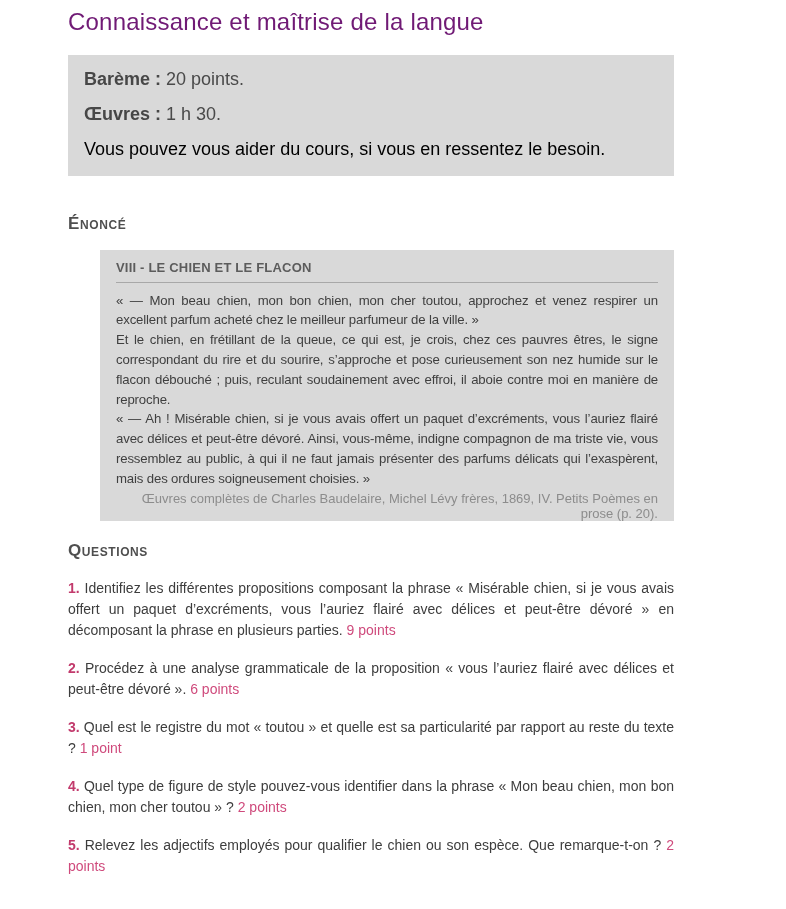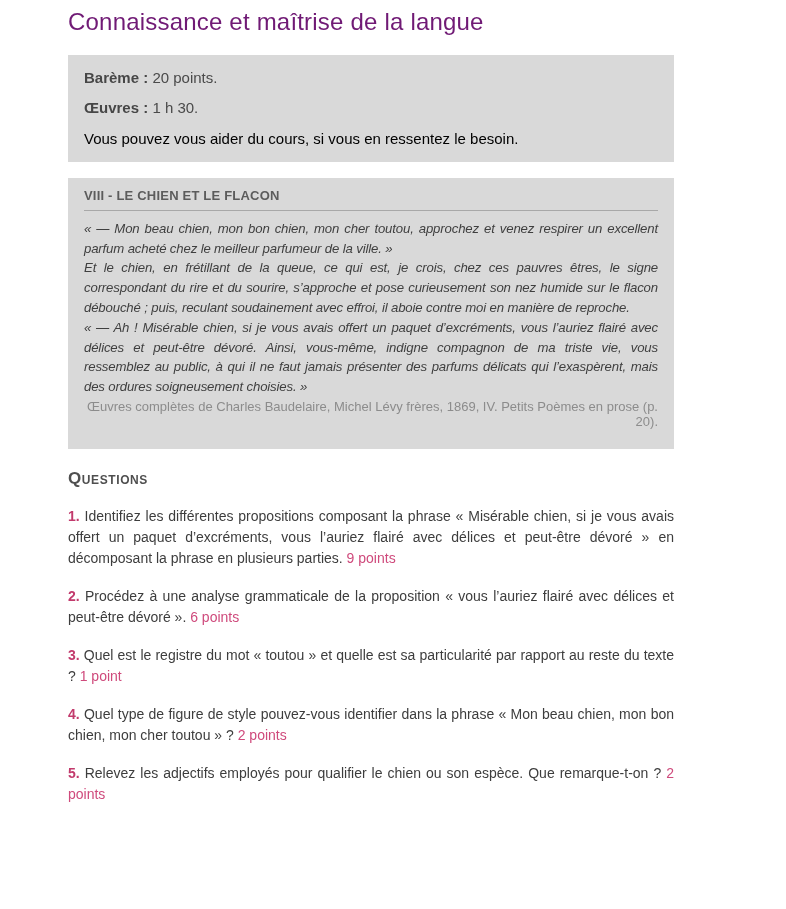--- a/index.html
+++ b/index.html
@@ -17,21 +17,21 @@
   .page-title {
     font-size: 24px;
     font-weight: 400;
     color: #701a75;
     letter-spacing: 0.2px;
     margin-bottom: 19px;
   }
   .info-box {
     background: #d9d9d9;
     padding: 11px 6px 12px 16px;
-    font-size: 15px;
+    font-size: 18px;
     line-height: 1.55;
     color: #4a4a4a;
   }
   .info-box p { margin: 0 0 7px 0; }
   .info-box p:last-child { margin-bottom: 0; }
   .b { font-weight: bold; color: #474747; }
   .info-note { color: #000000; }
   .section-heading {
     font-variant: small-caps;
     font-weight: bold;
@@ -41,39 +41,39 @@
     margin-top: 38px;
   }
   .instruction {
     color: #c23a6c;
     font-size: 14px;
     margin-top: 19px;
   }
   .extract-box {
     background: #d9d9d9;
     margin-top: 16px;
-    padding: 10px 16px 20px 16px;
+    padding: 10px 16px 0 16px;
     color: #3f3f3f;
+    margin-left: 32px;
   }
   .extract-title {
     font-weight: bold;
     font-size: 13px;
     color: #5c5c5c;
     letter-spacing: 0.2px;
     padding-bottom: 7px;
     border-bottom: 1px solid #a8a8a8;
     margin-bottom: 8px;
   }
   .extract-box p.extract-para {
     font-size: 13.2px;
     line-height: 1.5;
     text-align: justify;
     letter-spacing: -0.15px;
     hyphens: auto;
-    font-style: italic;
     -webkit-hyphens: auto;
   }
   .extract-citation {
     font-size: 13px;
     color: #8c8c8c;
     text-align: right;
     margin-top: 2px;
   }
   .questions-heading { margin-top: 20px; }
   .question {
@@ -92,20 +92,21 @@
 <div class="page">
 
   <h1 class="page-title">Connaissance et maîtrise de la langue</h1>
 
   <div class="info-box">
     <p><span class="b">Barème :</span> <span>20 points.</span></p>
     <p><span class="b">Œuvres :</span> <span>1 h 30.</span></p>
     <p class="info-note">Vous pouvez vous aider du cours, si vous en ressentez le besoin.</p>
   </div>
 
+  <h2 class="section-heading">Énoncé</h2>
 
 
   <div class="extract-box">
     <div class="extract-title">VIII - LE CHIEN ET LE FLACON</div>
     <p class="extract-para">« — Mon beau chien, mon bon chien, mon cher toutou, approchez et venez respirer un excellent parfum acheté chez le meilleur parfumeur de la ville. »</p>
     <p class="extract-para">Et le chien, en frétillant de la queue, ce qui est, je crois, chez ces pauvres êtres, le signe correspondant du rire et du sourire, s’approche et pose curieusement son nez humide sur le flacon débouché ; puis, reculant soudainement avec effroi, il aboie contre moi en manière de reproche.</p>
     <p class="extract-para">« — Ah ! Misérable chien, si je vous avais offert un paquet d’excréments, vous l’auriez flairé avec délices et peut-être dévoré. Ainsi, vous-même, indigne compagnon de ma triste vie, vous ressemblez au public, à qui il ne faut jamais présenter des parfums délicats qui l’exaspèrent, mais des ordures soigneusement choisies. »</p>
     <p class="extract-citation">Œuvres complètes de Charles Baudelaire, Michel Lévy frères, 1869, IV. Petits Poèmes en prose (p. 20).</p>
   </div>
 

